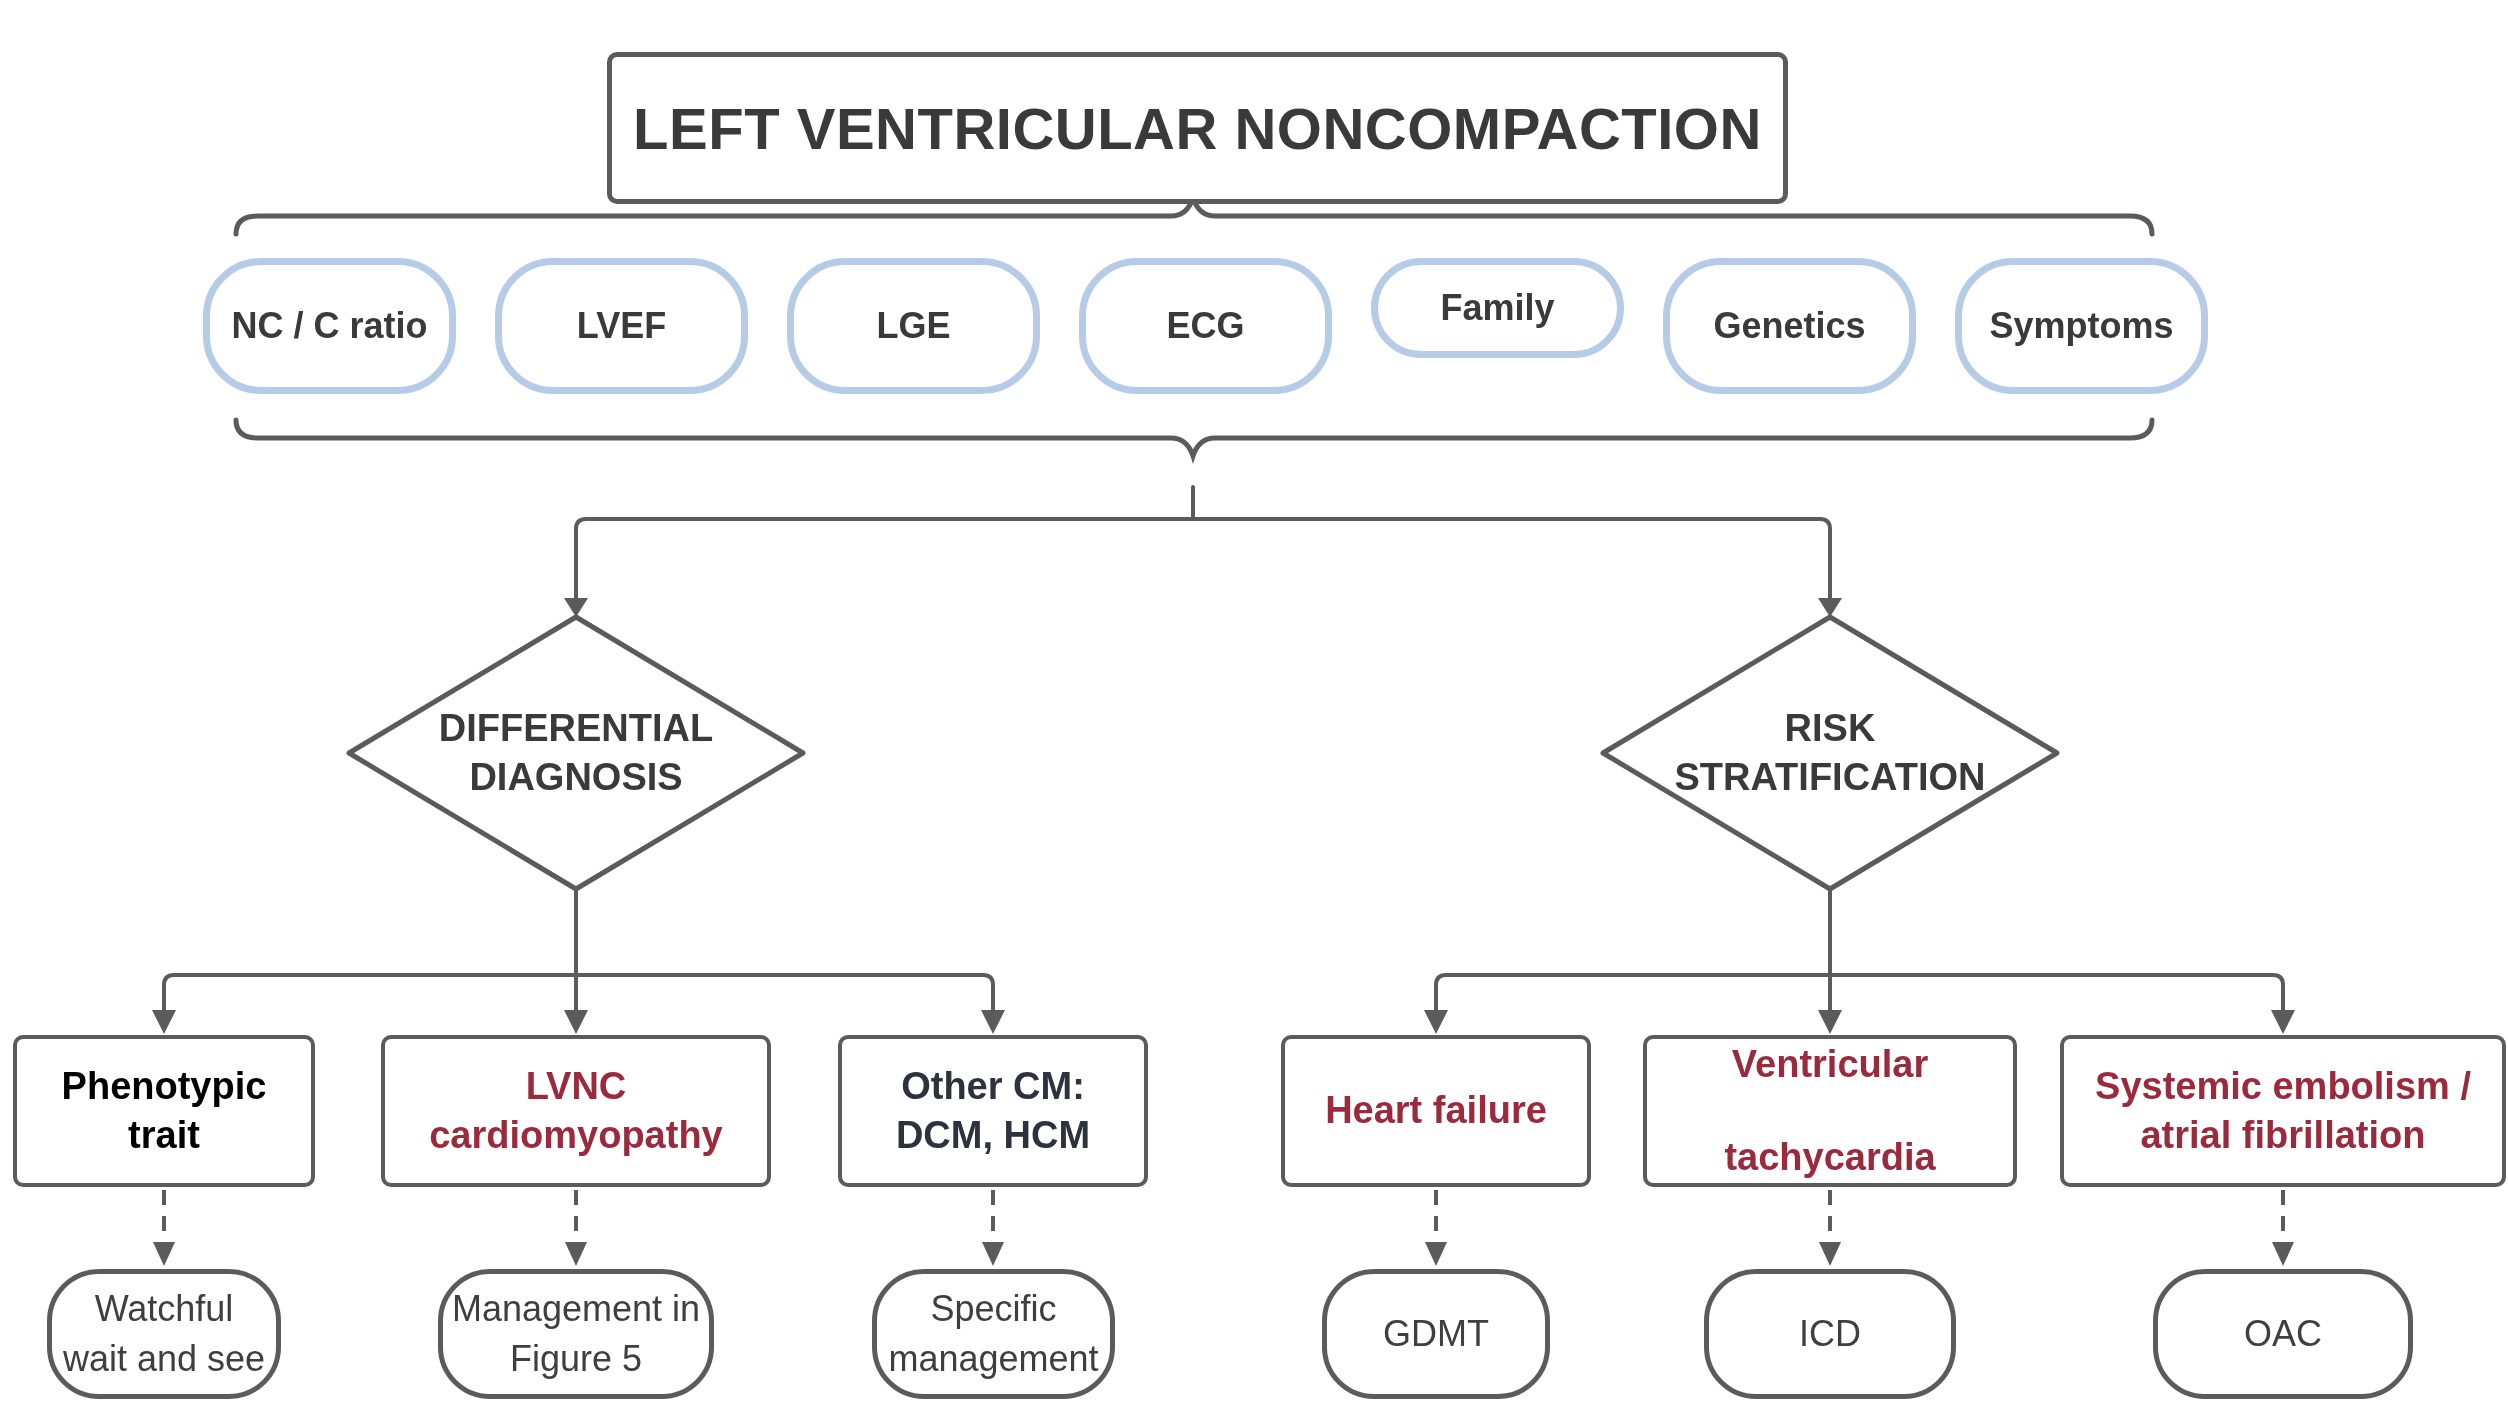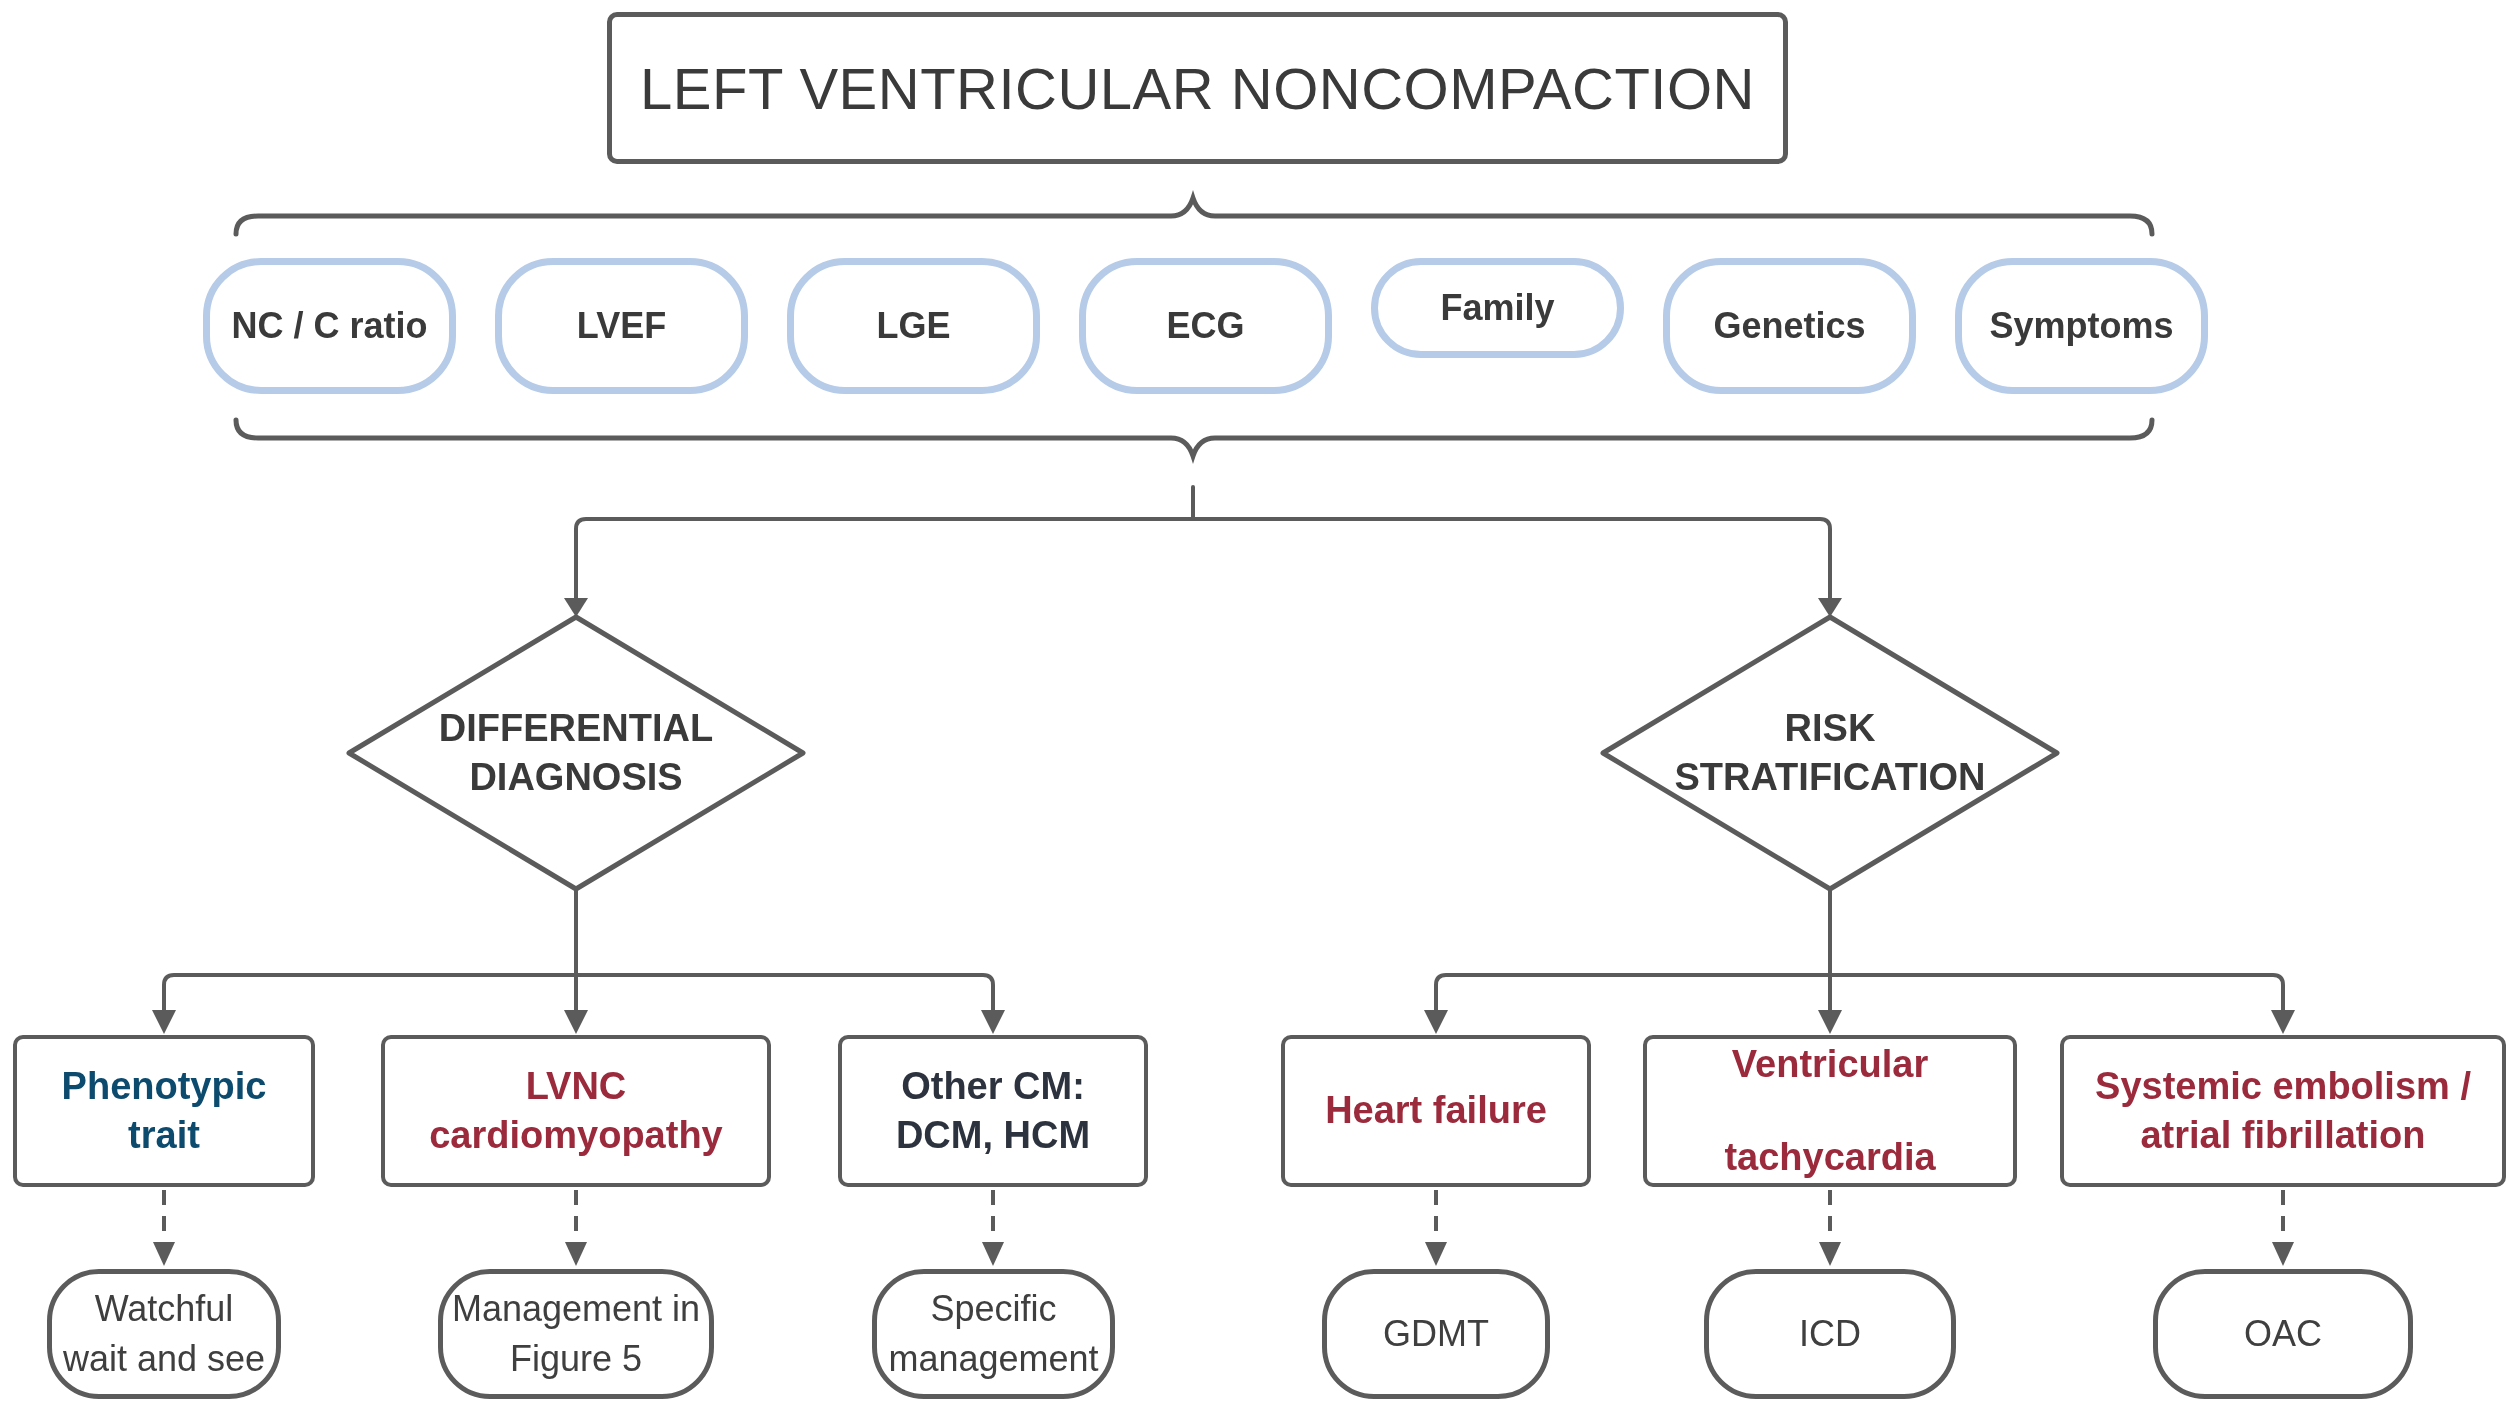--- a/index.html
+++ b/index.html
@@ -16,22 +16,22 @@
   .ln-thick{stroke-width:5;}
   .dash{stroke-dasharray:15 11;stroke-linecap:butt;}
   .arrow{fill:var(--line);stroke:none;}
   .shape{stroke:var(--line);stroke-width:5;fill:#ffffff;stroke-linejoin:round;}
   .node{
     position:absolute;background:#ffffff;border:4px solid var(--line);
     box-sizing:border-box;display:flex;flex-direction:column;align-items:center;
     justify-content:center;text-align:center;
   }
   .title-box{
-    border-radius:10px;border-width:5px;font-weight:normal;font-size:58px;
-    color:var(--text);letter-spacing:0.5px;
+    border-radius:10px;border-width:5px;font-weight:bold;font-size:58px;
+    color:var(--text);letter-spacing:0.5px;margin-top:40px;
   }
   .pill{
     border:7px solid var(--pill_border);border-radius:58px;font-weight:bold;
     font-size:36px;color:var(--text);
   }
   .diamond-label{
     position:absolute;display:flex;flex-direction:column;align-items:center;
     justify-content:center;text-align:center;font-weight:bold;font-size:38px;
     color:var(--text);line-height:1.3;background:transparent;border:none;
   }
@@ -115,21 +115,21 @@
 
   <div class="diamond-label" style="left:349px;top:617px;width:454px;height:272px;">
     <div>DIFFERENTIAL</div>
     <div>DIAGNOSIS</div>
   </div>
   <div class="diamond-label" style="left:1603px;top:617px;width:454px;height:272px;">
     <div>RISK</div>
     <div>STRATIFICATION</div>
   </div>
 
-  <div class="node outcome" style="left: 13px; top: 1035px; width: 302px; height: 152px; color: #0c4a6e;">
+  <div class="node outcome" style="left: 13px; top: 1035px; width: 302px; height: 152px; color: #000000;">
     <div>Phenotypic</div>
     <div>trait</div>
   </div>
   <div class="node outcome" style="left: 381px; top: 1035px; width: 390px; height: 152px; color: rgb(155, 42, 60);">
     <div>LVNC</div>
     <div>cardiomyopathy</div>
   </div>
   <div class="node outcome" style="left: 838px; top: 1035px; width: 310px; height: 152px; color: rgb(45, 51, 62);">
     <div>Other CM:</div>
     <div>DCM, HCM</div>

